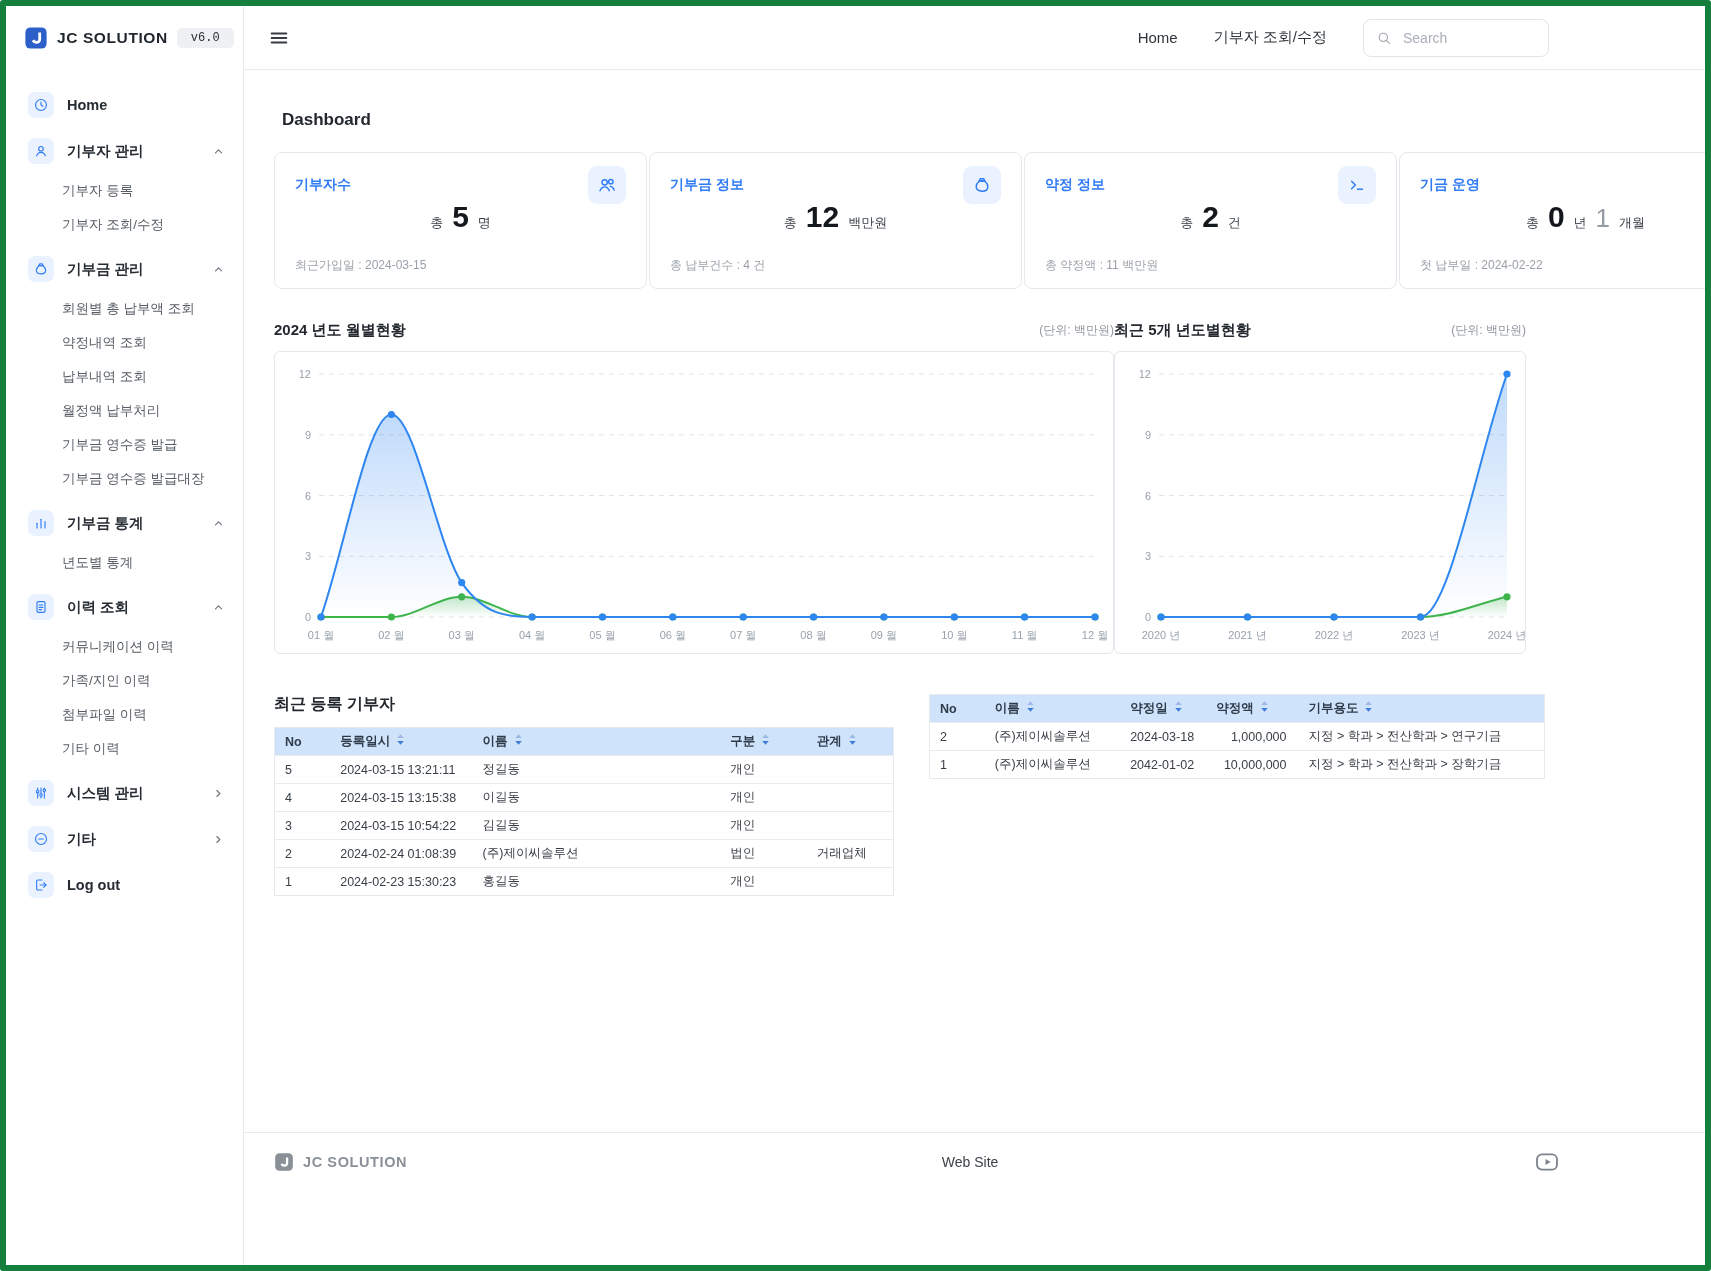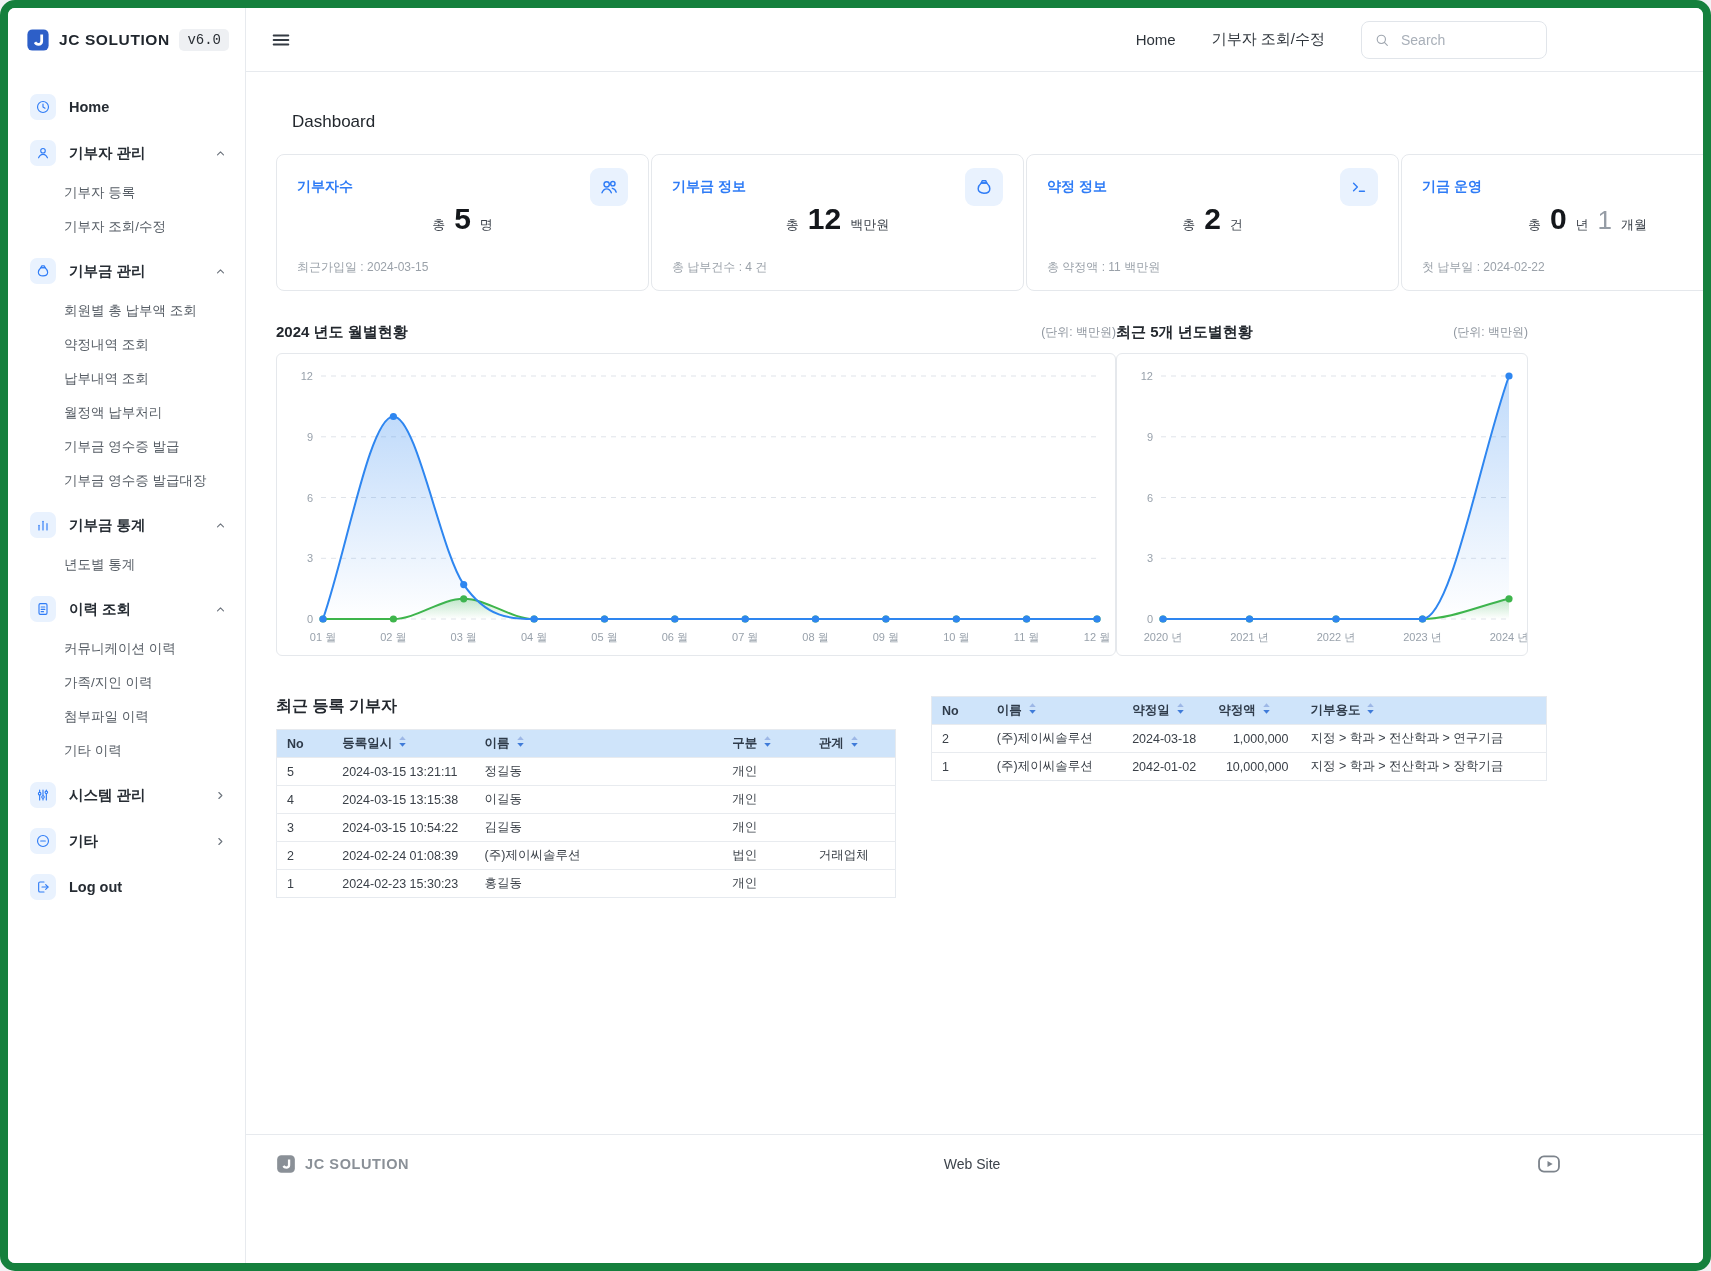--- a/index.html
+++ b/index.html
@@ -1,30 +1,30 @@
 <!DOCTYPE html>
 <html><head>
 <meta charset="utf-8">
 <style>
   html,body{margin:0;padding:0;background:#f2f3f5;}
   body{font-family:"Liberation Sans","DejaVu Sans",sans-serif;color:#2e343b;}
   *{box-sizing:border-box;}
-  .window{width:1711px;height:1271px;border:8px solid #15803d;border-radius:15px;overflow:hidden;display:flex;background:#fff;}
+  .window{width:1711px;height:1271px;border:6px solid #15803d;border-radius:3px;overflow:hidden;display:flex;background:#fff;}
 
   
   svg.ic{display:block;}
   svg.ic *{fill:none;stroke:currentColor;stroke-width:1.7;stroke-linecap:round;stroke-linejoin:round;}
   svg.ic.thick *{stroke-width:2.1;}
 
   
   .sidebar{width:238px;min-width:238px;border-right:1px solid #e7eaee;display:flex;flex-direction:column;background:#fff;}
   .brand-row{height:64px;display:flex;align-items:center;gap:9px;padding:0 16px 0 18px;}
   .brand-mark svg{width:24px;height:24px;display:block;}
   .brand-name{font-weight:700;font-size:15.5px;letter-spacing:.6px;color:#1f252c;white-space:nowrap;}
-  .brand-ver{margin-left:auto;font-family:"Liberation Mono","DejaVu Sans Mono",monospace;font-size:14px;background:#eef0f3;border-radius:5px;padding:3px 8px;color:#2a2f35;}
+  .brand-ver{margin-left:auto;font-family:"Liberation Mono","DejaVu Sans Mono",monospace;font-size:12px;background:#eef0f3;border-radius:5px;padding:3px 14px;color:#2a2f35;}
   .profile{display:flex;align-items:center;gap:11px;padding:12px 14px 18px 20px;border-bottom:1px solid #e7eaee;cursor:pointer;}
   .avatar{width:38px;height:38px;border-radius:50%;overflow:hidden;flex:none;}
   .avatar svg{width:38px;height:38px;display:block;}
   .profile-name{font-weight:700;font-size:15px;display:block;color:#23282e;}
   .profile-role{font-size:12px;color:#8d949d;display:block;margin-top:3px;}
   .chev{margin-left:auto;color:#79818b;}
   .chev svg{width:13px;height:13px;}
   .nav{padding-top:12px;overflow:hidden;}
   .nav-item{display:flex;align-items:center;gap:13px;padding:10px 18px 10px 22px;cursor:pointer;}
   .nav-icon{width:26px;height:26px;border-radius:7px;background:#e9f2fe;display:flex;align-items:center;justify-content:center;flex:none;color:#2f7cf6;}
@@ -41,21 +41,21 @@
   .hamburger{background:none;border:none;padding:6px;cursor:pointer;color:#343b43;}
   .hamburger svg{width:22px;height:22px;}
   .topbar-right{margin-left:auto;display:flex;align-items:center;gap:36px;}
   .top-link{font-size:15px;color:#2e343b;text-decoration:none;cursor:pointer;white-space:nowrap;}
   .search{display:flex;align-items:center;gap:9px;border:1px solid #e1e5ea;border-radius:8px;height:38px;width:186px;padding:0 12px;background:#fff;color:#a0a7b0;}
   .search svg{width:16px;height:16px;flex:none;}
   .search input{border:none;outline:none;font-size:14px;width:100%;color:#333;background:transparent;font-family:inherit;}
   .search input::placeholder{color:#a8afb8;}
 
   .content{flex:1;padding-left:30px;overflow:hidden;}
-  .page-title{font-size:17px;font-weight:400;margin:40px 16px 22px;color:#23282e;}
+  .page-title{font-size:17px;font-weight:700;margin:40px 8px 22px;color:#23282e;}
 
   
   .cards{display:flex;gap:2px;width:1498px;}
   .card{flex:1;border:1px solid #e5e8ec;border-radius:8px;padding:13px 20px 14px;height:137px;display:flex;flex-direction:column;background:#fff;}
   .card-top{display:flex;align-items:center;justify-content:space-between;}
   .card-title{color:#2f7cf6;font-weight:700;font-size:14px;}
   .card-icon{width:38px;height:38px;border-radius:9px;background:#e9f2fe;display:flex;align-items:center;justify-content:center;color:#2f7cf6;}
   .card-icon svg{width:20px;height:20px;}
   .card-num{display:flex;align-items:baseline;justify-content:center;gap:9px;margin-top:-4px;}
   .pre,.suf,.suf2{font-size:13px;color:#3a4049;}

